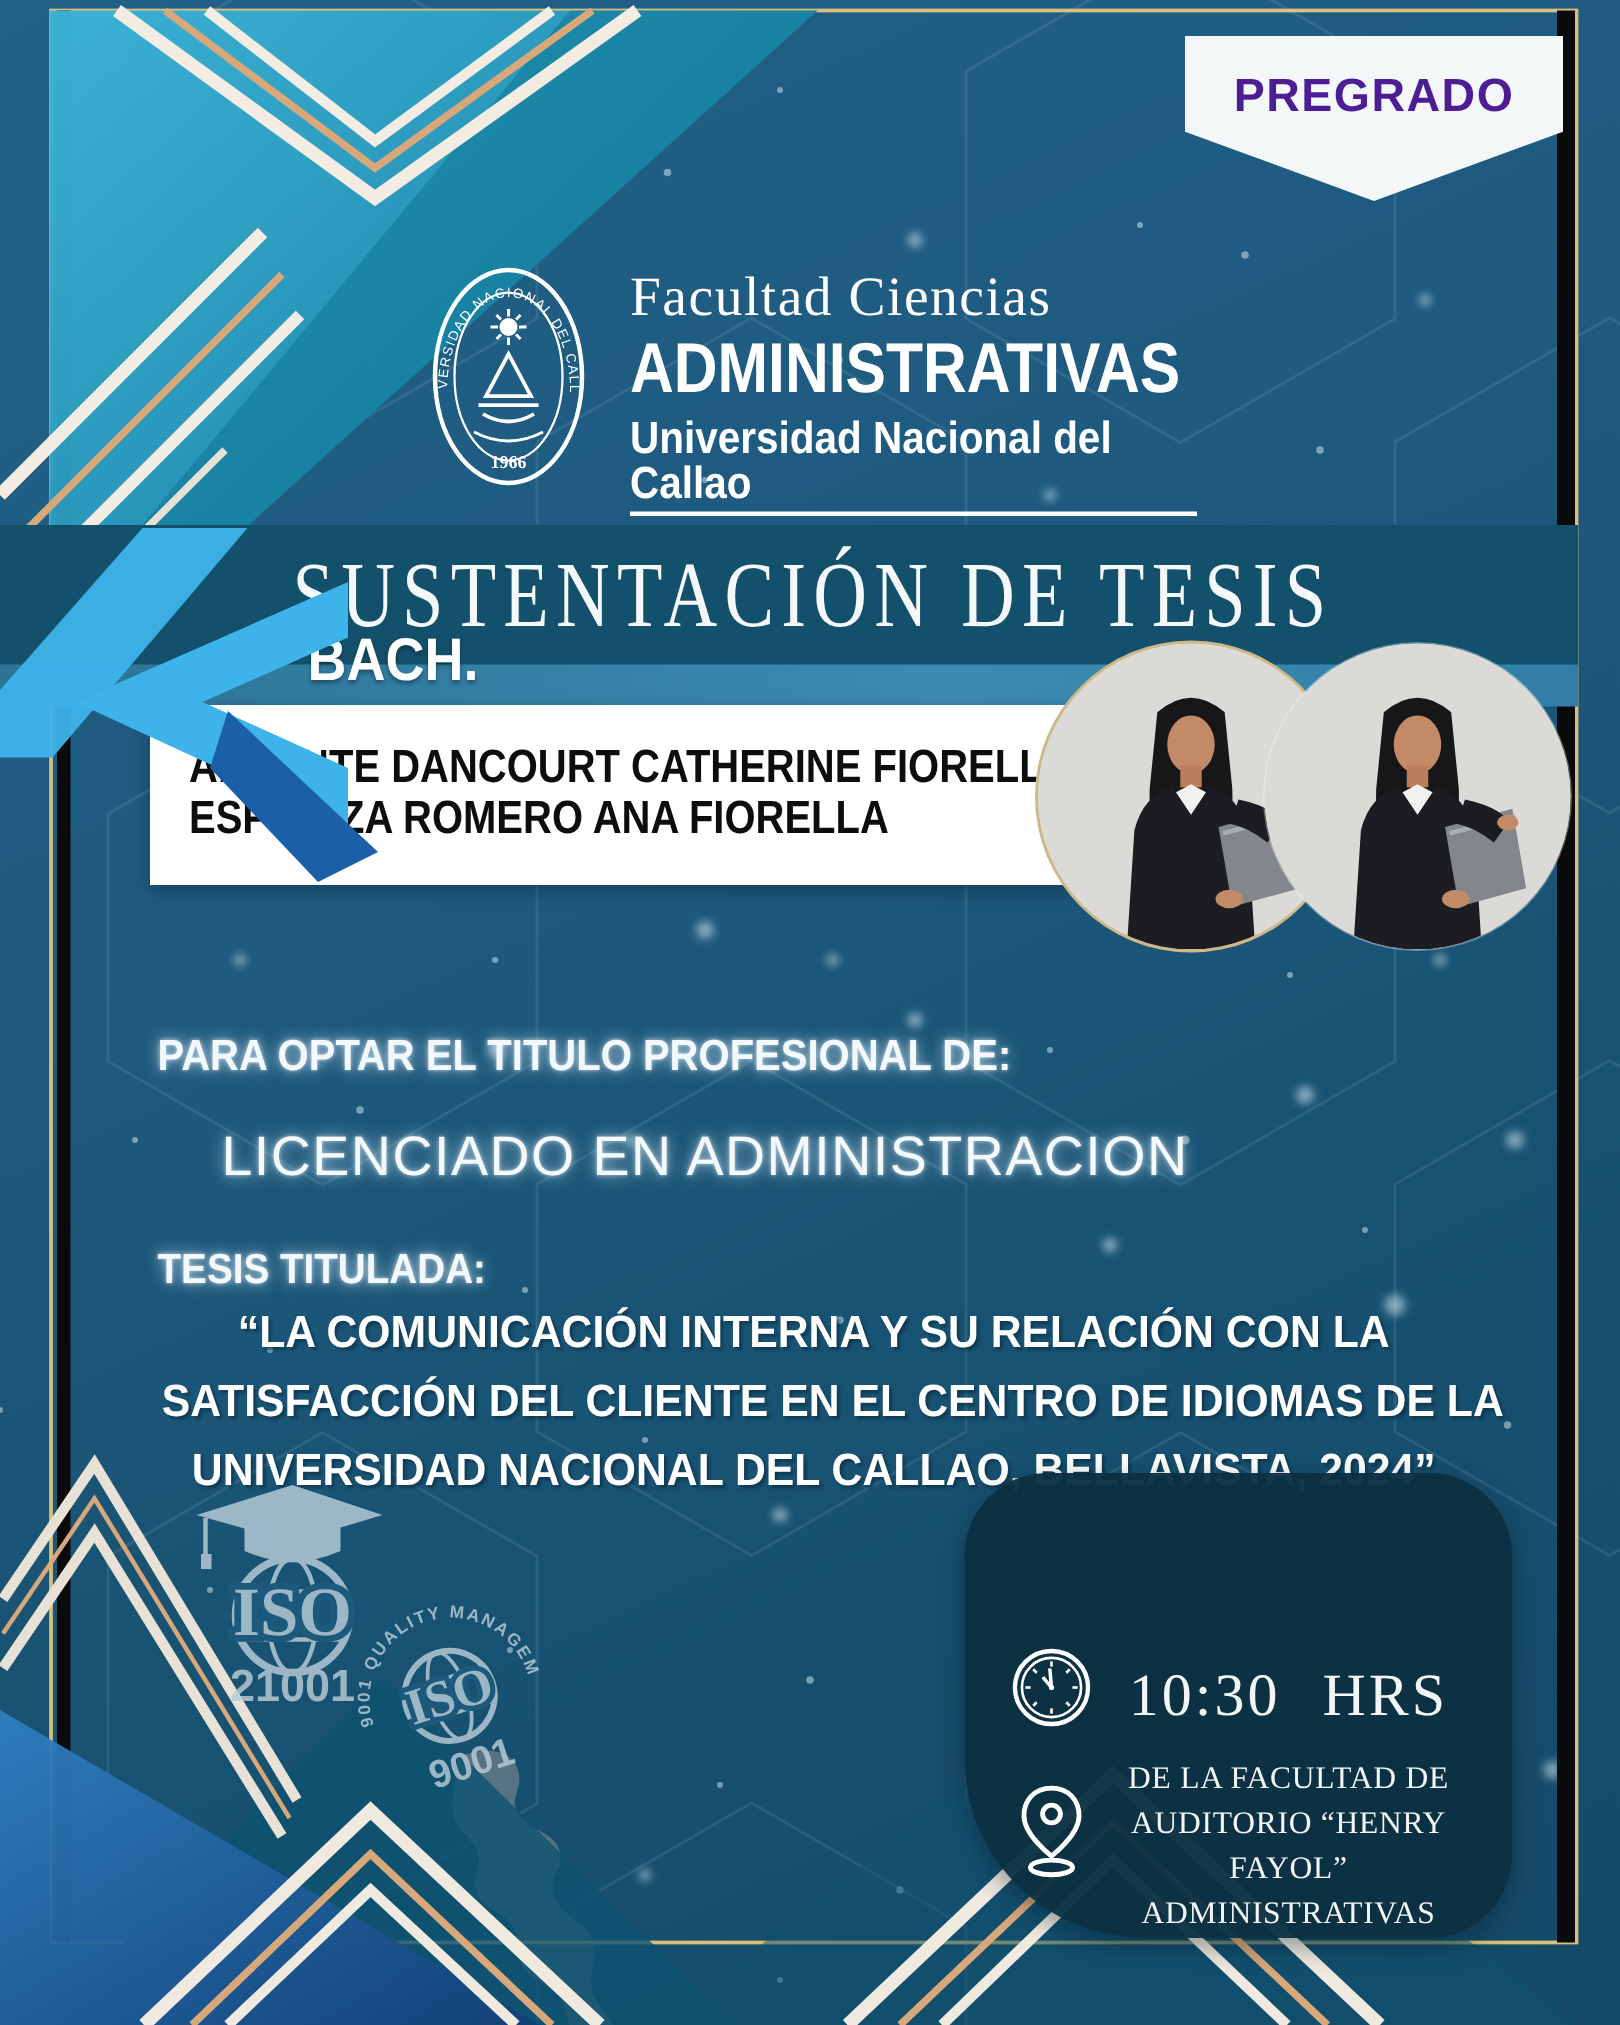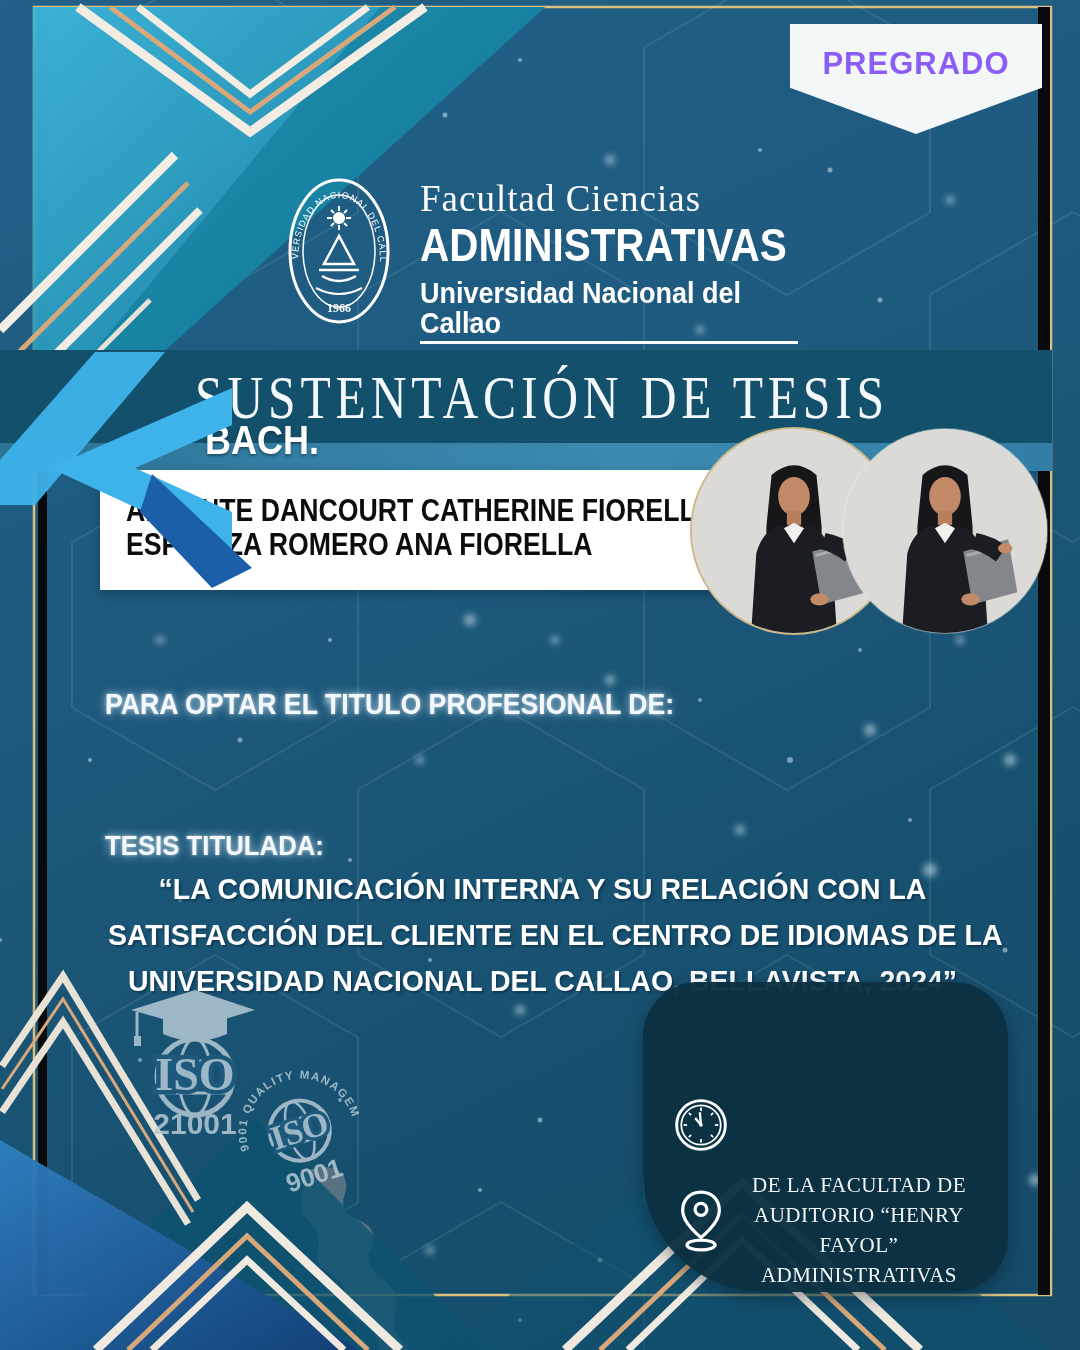--- a/index.html
+++ b/index.html
@@ -10,21 +10,21 @@
   }
   .abs{position:absolute;}
   svg{display:block;}
   
   .badge{
     left:790px;top:24px;width:252px;height:110px;background:#f3f7f8;
     clip-path:polygon(0 0,100% 0,100% 58%,50% 100%,0 58%);
     display:flex;justify-content:center;align-items:flex-start;
   }
   .badge span{
-    margin-top:22px;font-size:31px;font-weight:800;letter-spacing:1px;color:#8b5cf6;
+    margin-top:22px;font-size:31px;font-weight:800;letter-spacing:1px;color:#4c1d95;
   }
   
   .logo-seal{left:286px;top:176px;}
   .logo-text{left:420px;top:180px;width:420px;line-height:1;}
   .logo-f1{font-family:"Liberation Serif",serif;font-size:37px;letter-spacing:1px;color:#fdfdfd;}
   .logo-f2{font-size:47px;font-weight:800;display:inline-block;transform:scaleX(.86);transform-origin:left;margin-top:4px;}
   .logo-f3{font-size:30px;font-weight:700;display:inline-block;transform:scaleX(.9);transform-origin:left;
            margin-top:10px;border-bottom:3px solid #fff;padding-bottom:3px;}
   .logo-f4{font-size:24px;display:inline-block;transform:scaleX(.95);transform-origin:left;margin-top:6px;color:#eef4f7;}
   
@@ -275,20 +275,21 @@
         <use href="#person"></use>
       </svg>
   </div>
   <div class="abs photo photo2">
     <svg width="204" height="204" viewBox="0 0 200 200">
         <use href="#person"></use>
       </svg>
   </div>
 
   <div class="abs degree-intro glow">PARA OPTAR EL TITULO PROFESIONAL DE:</div>
+  <div class="abs degree-name glow">LICENCIADO EN ADMINISTRACION</div>
   <div class="abs thesis-label glow">TESIS TITULADA:</div>
   <div class="abs thesis-title">
     <div>“LA COMUNICACIÓN INTERNA Y SU RELACIÓN CON LA</div>
     <div>SATISFACCIÓN DEL CLIENTE EN EL CENTRO DE IDIOMAS DE LA</div>
     <div>UNIVERSIDAD NACIONAL DEL CALLAO, BELLAVISTA, 2024”</div>
   </div>
 
   <svg class="abs iso-marks" width="300" height="240" viewBox="0 0 300 240">
     <g transform="translate(8,4)" fill="currentColor">
       <polygon points="28,28 92,8 152,28 92,46"></polygon>
@@ -334,20 +335,21 @@
             <line x1="29" y1="29" x2="33" y2="33"></line>
               <line x1="67" y1="67" x2="71" y2="71"></line>
             <line x1="71" y1="29" x2="67" y2="33"></line>
               <line x1="33" y1="67" x2="29" y2="71"></line>
           </g>
           <line x1="50" y1="50" x2="48" y2="28" stroke-width="4"></line>
           <line x1="50" y1="50" x2="40" y2="38" stroke-width="4"></line>
           <circle cx="50" cy="50" r="3" fill="#fff" stroke="none"></circle>
         </svg>
       </div>
+      <div class="txt-cell time-txt" style="top:14px">10:30 HRS</div>
     </div>
     <div class="row" style="top:188px;height:120px">
       <div class="icon-cell" style="top:14px">
         <svg width="54" height="82" viewBox="0 0 100 150" fill="none" stroke="#fff" stroke-width="6">
           <path d="M50,14 C72,14 84,30 84,48 C84,72 50,98 50,98 C50,98 16,72 16,48 C16,30 28,14 50,14 Z"></path>
           <circle cx="50" cy="46" r="11"></circle>
           <ellipse cx="50" cy="112" rx="26" ry="9"></ellipse>
         </svg>
       </div>
       <div class="txt-cell venue" style="top:0px">

